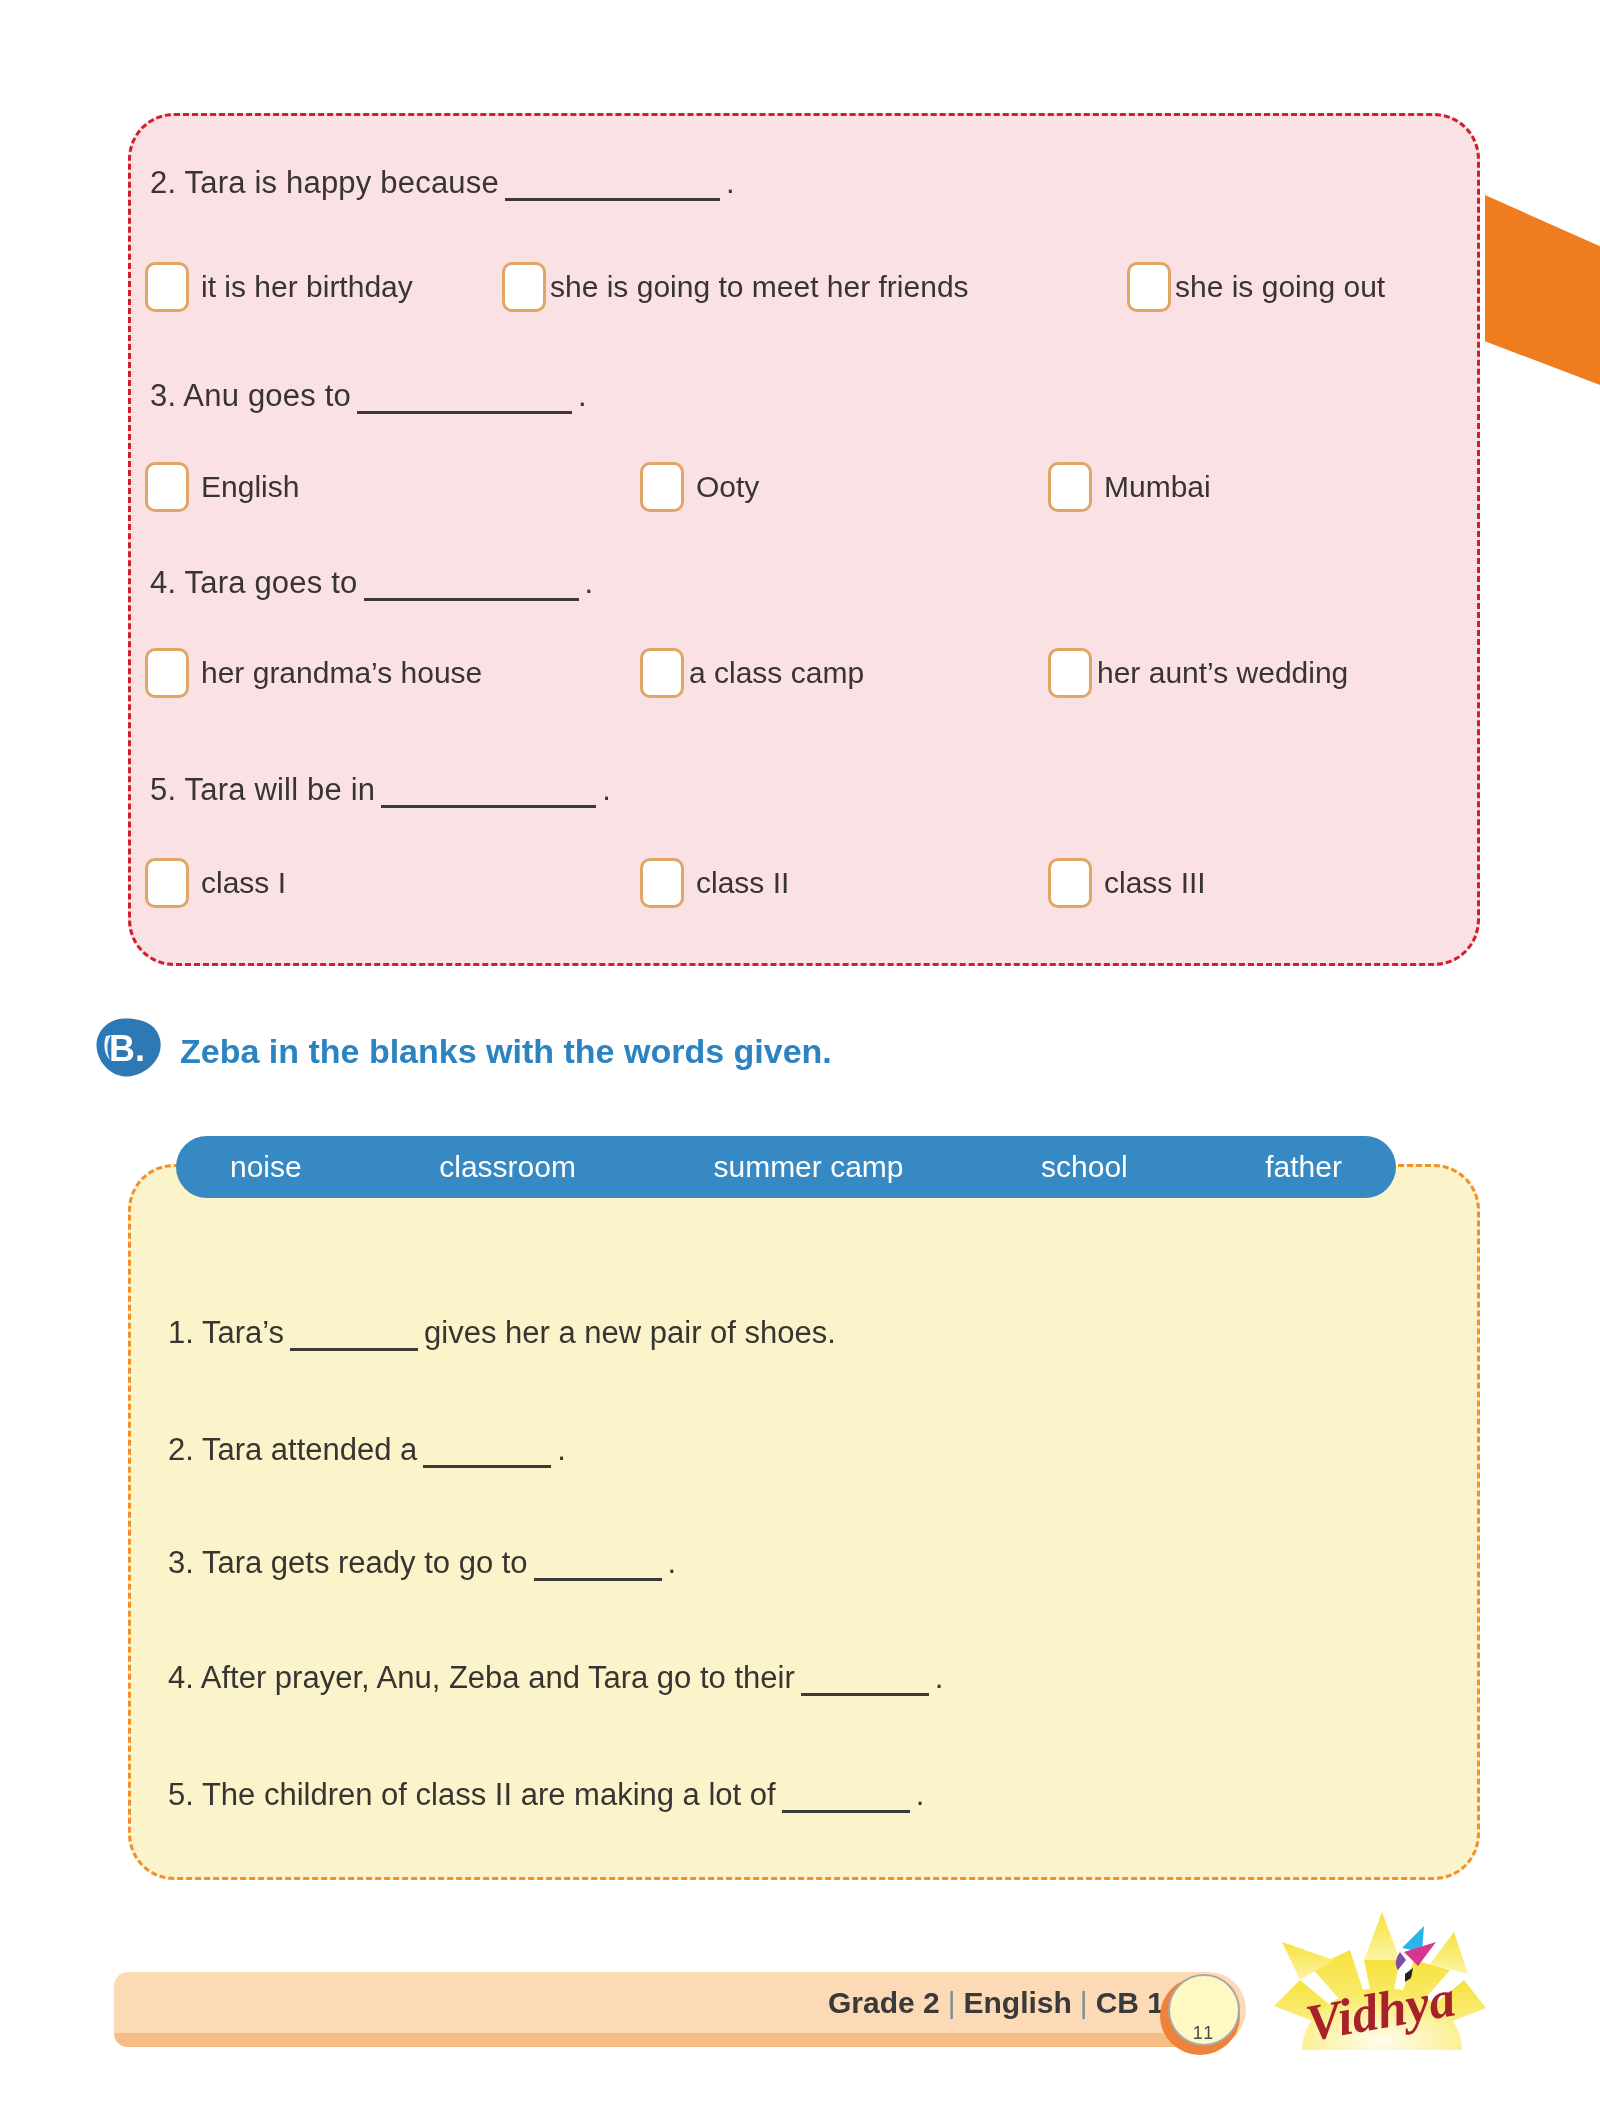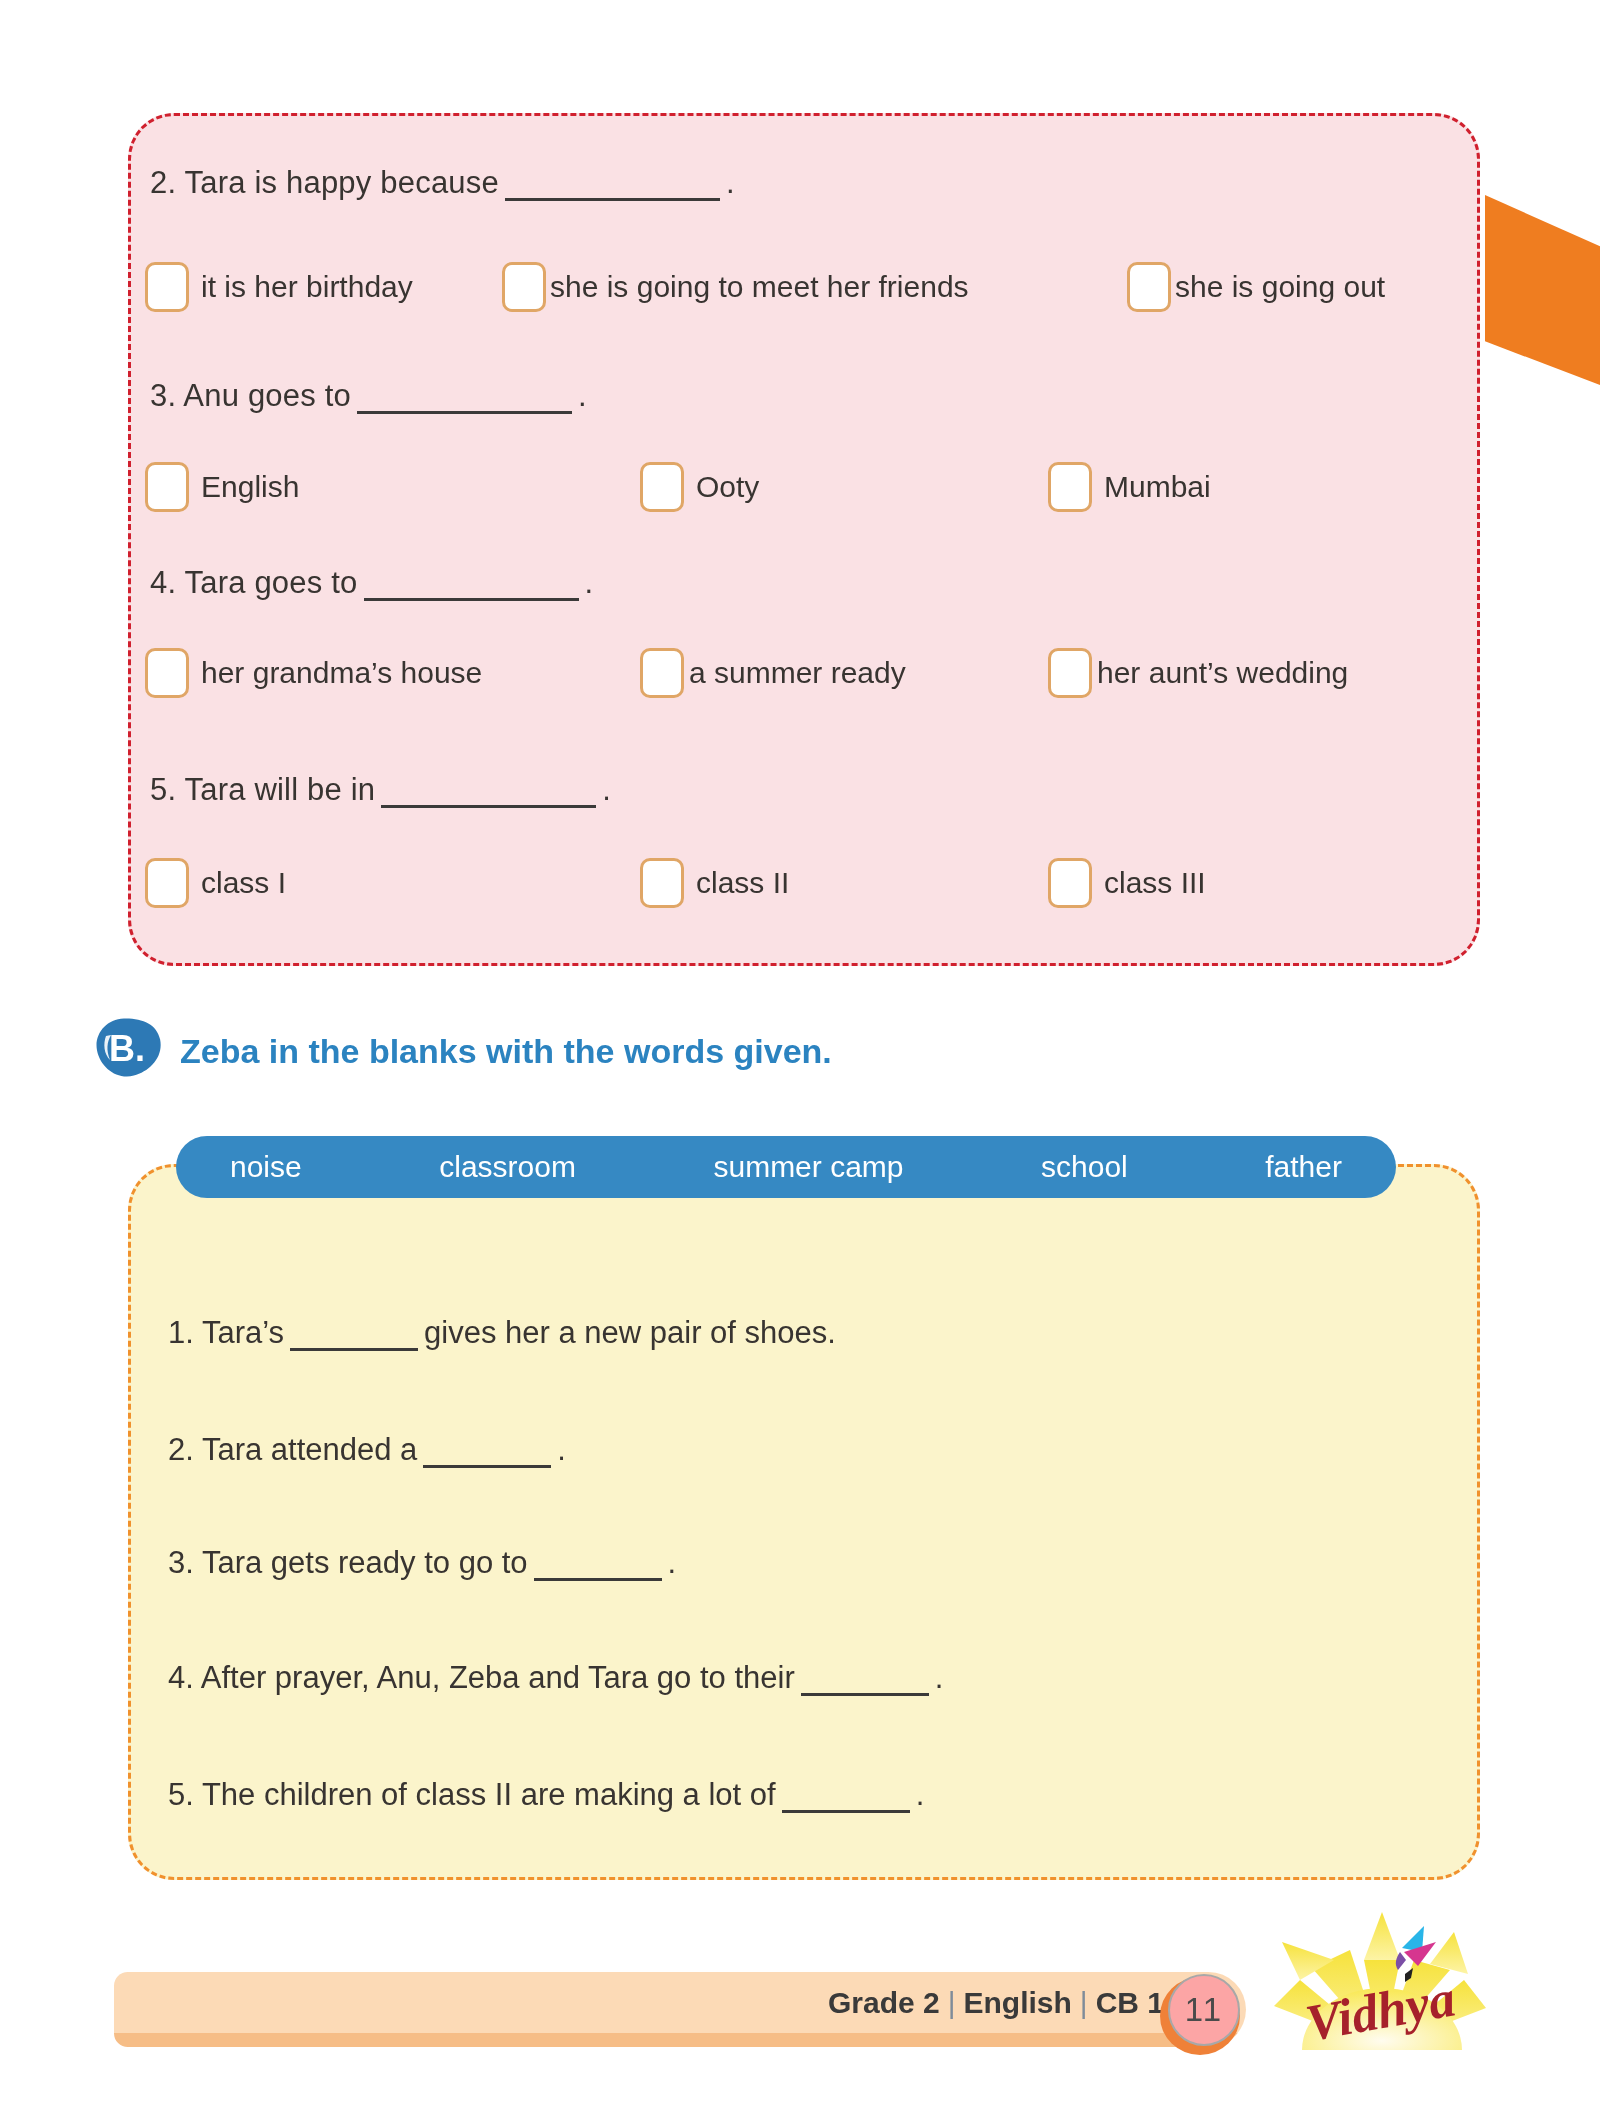--- a/index.html
+++ b/index.html
@@ -39,23 +39,23 @@
   .sentence{position:absolute;font-size:31px;white-space:nowrap;}
 
   
   .foot-bar{left:114px;top:1972px;width:1132px;height:75px;
             background:linear-gradient(#fcdab6 0 81%,#f6bd86 81% 100%);
             border-radius:14px 38px 38px 14px;}
   .crumbs{left:114px;top:1972px;width:1050px;height:61px;display:flex;align-items:center;
           justify-content:flex-end;gap:8px;font-size:30px;font-weight:bold;color:#3a3a3a;}
   .crumbs .sep{color:#7f8c99;font-weight:normal;}
   .pg-crescent{left:1160px;top:1977px;width:80px;height:78px;border-radius:50%;background:#ef8138;}
-  .pg-circle{left:1168px;top:1974px;width:72px;height:72px;border-radius:50%;background:#fca5a5;
-             border:2px solid #a8a8a8;box-sizing:border-box;display:flex;align-items:center;
-             justify-content:center;font-size:33px;color:#4a4a4a;letter-spacing:2px;}
+  .pg-circle{left:1168px;top:1974px;width:72px;height:72px;border-radius:50%;background:#fef9c3;
+             border:2px solid #a8a8a8;box-sizing:border-box;display:flex;align-items:flex-end;
+             justify-content:center;font-size:18px;color:#4a4a4a;letter-spacing:2px;}
 </style>
 </head>
 <body>
 
 <div class="page">
 
   <div class="abs box-a">
 
     <div class="prompt" style="left:19px;top:49px;">
       <span>2. Tara is happy because</span><span class="blank a"></span><span>.</span>
@@ -91,21 +91,21 @@
 
     <div class="prompt" style="left:19px;top:449px;">
       <span>4. Tara goes to</span><span class="blank a"></span><span>.</span>
     </div>
     <div class="opt" style="left:14px;top:532px;">
       <span class="cb"></span>
       <span class="opt-label">her grandma’s house</span>
     </div>
     <div class="opt" style="left:509px;top:532px;gap:5px;">
       <span class="cb"></span>
-      <span class="opt-label">a summer ready</span>
+      <span class="opt-label">a class camp</span>
     </div>
     <div class="opt" style="left:917px;top:532px;gap:5px;">
       <span class="cb"></span>
       <span class="opt-label">her aunt’s wedding</span>
     </div>
 
     <div class="prompt" style="left:19px;top:656px;">
       <span>5. Tara will be in</span><span class="blank a"></span><span>.</span>
     </div>
     <div class="opt" style="left:14px;top:742px;">

